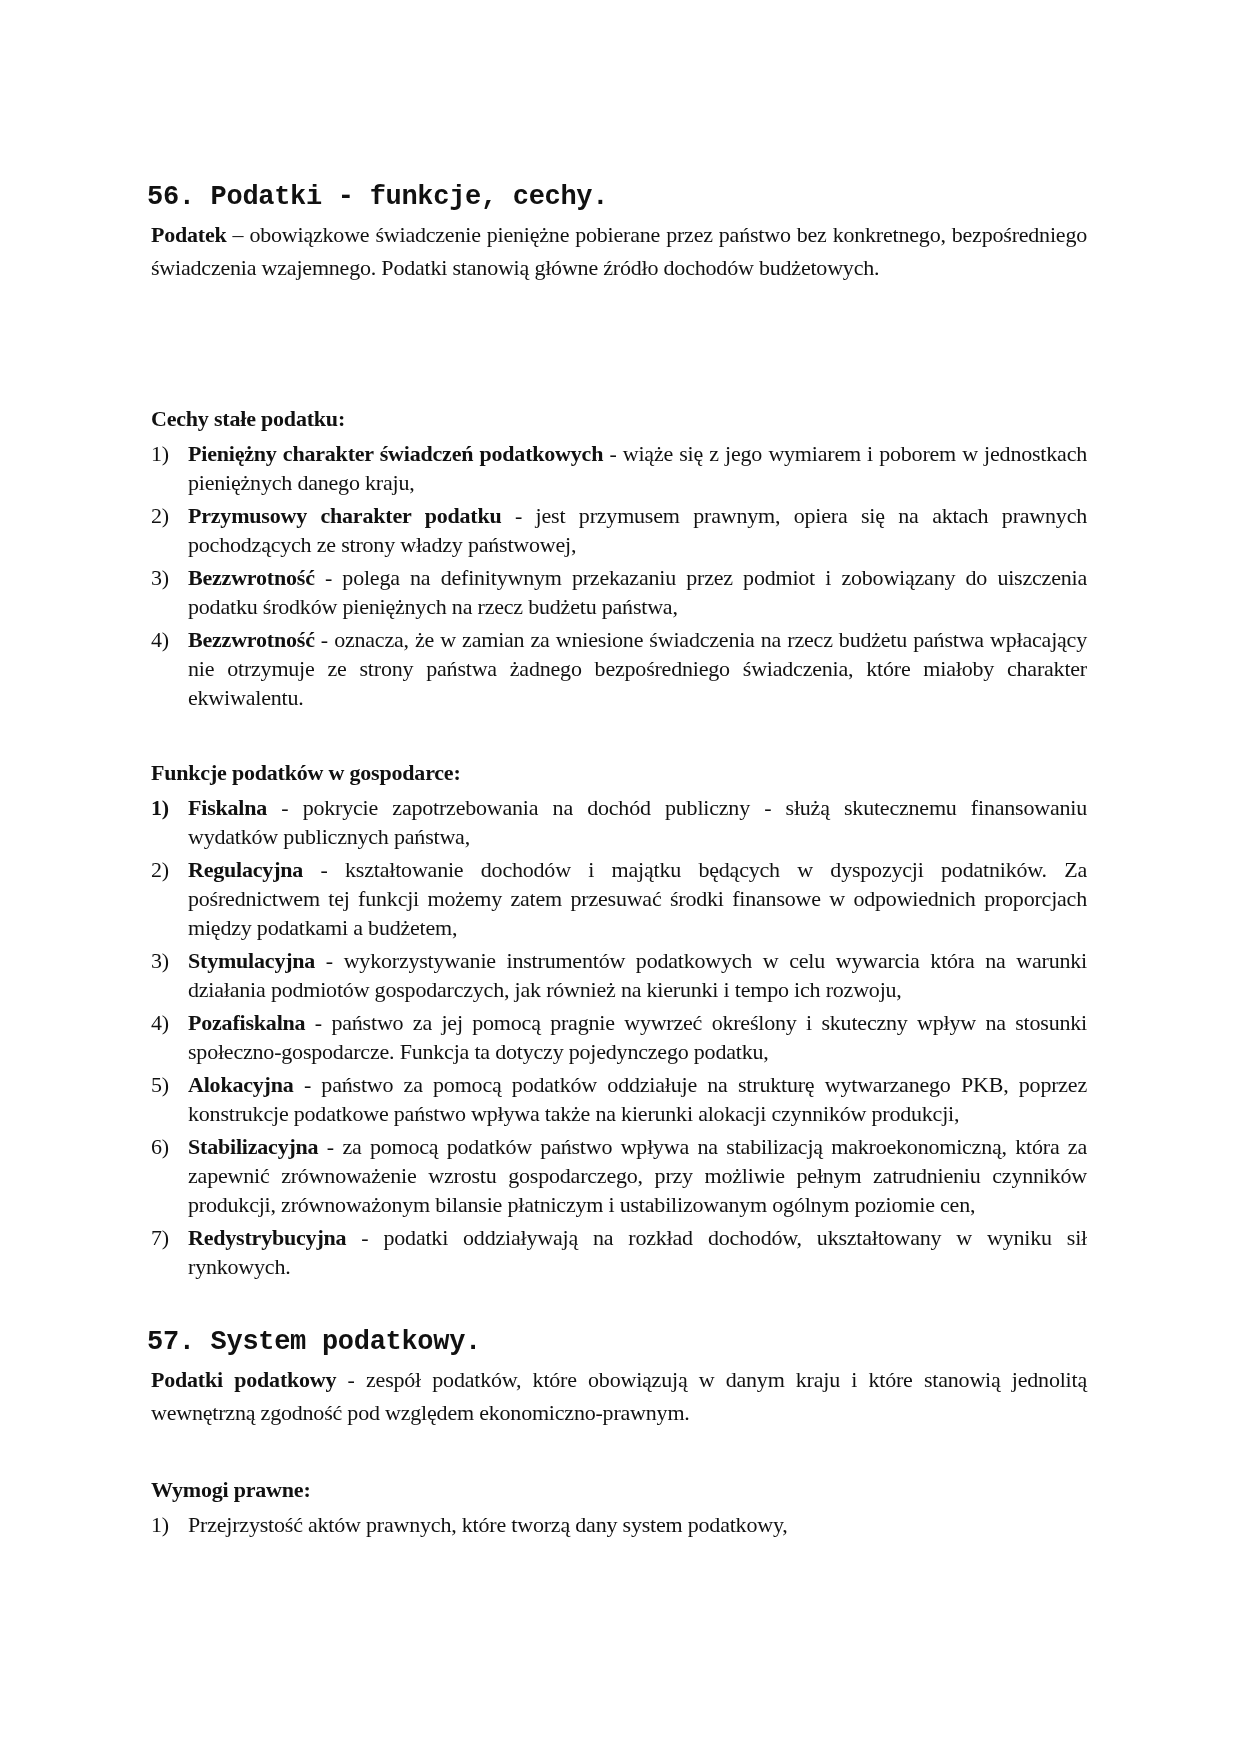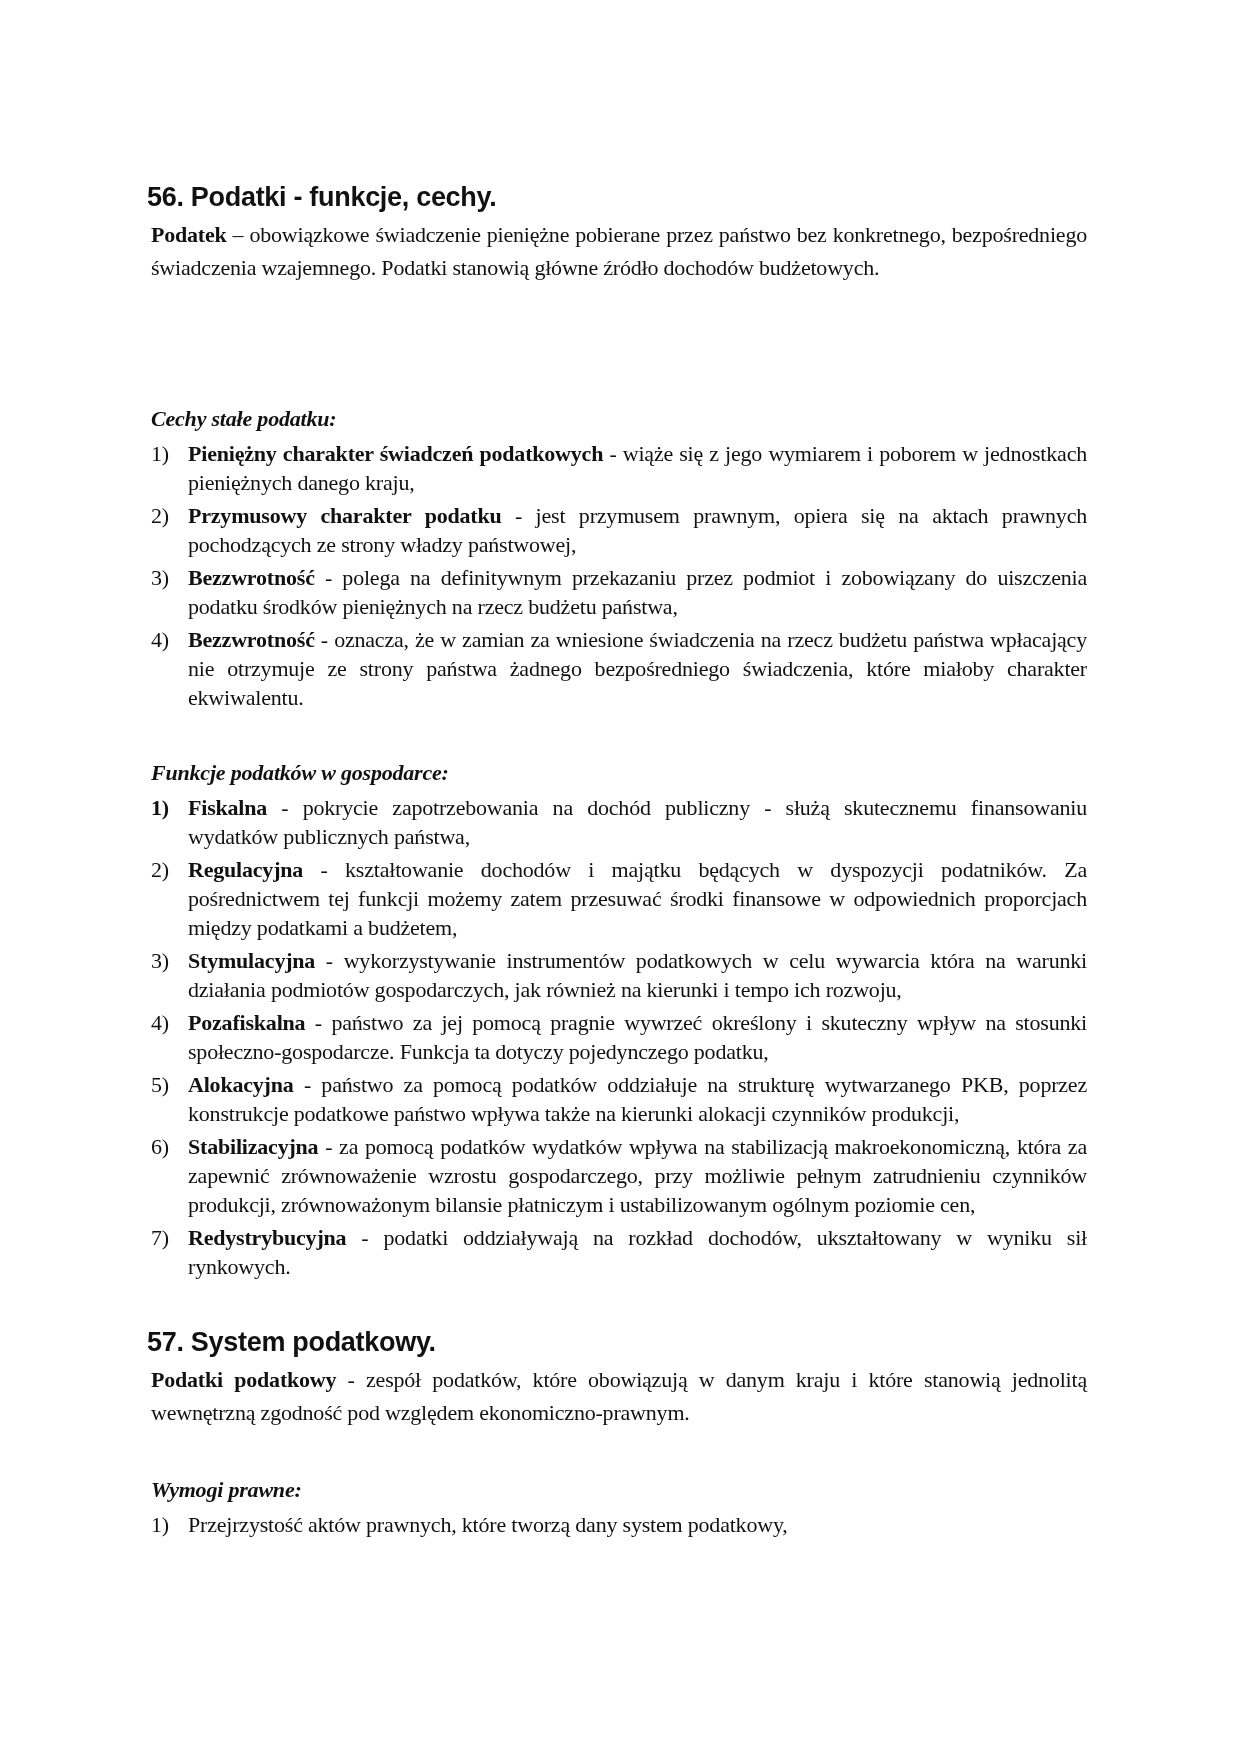--- a/index.html
+++ b/index.html
@@ -1,22 +1,22 @@
 <!DOCTYPE html>
 <html><head>
 <meta charset="utf-8">
 <style>
   html, body { margin: 0; padding: 0; background: #ffffff; }
   body { width: 1240px; height: 1754px; position: relative; overflow: hidden;
          font-family: "Liberation Serif", "DejaVu Serif", serif; color: #111; }
   .page { position: absolute; left: 147px; top: 180px; width: 944px; }
-  h2 { font-family: Liberation Sans, sans-serif; font-weight: bold; font-size: 27px;
+  h2 { font-family: Liberation Mono, monospace; font-weight: bold; font-size: 27px;
        margin: 0; line-height: 34px; letter-spacing: -0.3px; }
   p, li, .sub { font-size: 22px; line-height: 33px; margin: 4px; text-align: justify; letter-spacing: -0.2px; }
-  .sub { font-weight: bold; font-style: italic; }
+  .sub { font-weight: bold; }
   b { font-weight: bold; }
   ol { list-style: none; margin: 0; padding: 0; }
   li { position: relative; padding-left: 37px; line-height: 29px; }
   li .num { position: absolute; left: 0; top: 0; }
   li .num.bold { font-weight: bold; }
   .gap-intro { height: 110px; }
   .gap-m { height: 36px; }
   .gap-h { height: 40px; }
   .sys-def { line-height: 33px; }
 </style>
@@ -40,21 +40,21 @@
 
   <div class="gap-m"></div>
 
   <div class="sub">Funkcje podatków w gospodarce:</div>
   <ol>
     <li><span class="num bold">1)</span><b>Fiskalna</b><span> - pokrycie zapotrzebowania na dochód publiczny - służą skutecznemu finansowaniu wydatków publicznych państwa,</span></li>
     <li><span class="num">2)</span><b>Regulacyjna</b><span> - kształtowanie dochodów i majątku będących w dyspozycji podatników. Za pośrednictwem tej funkcji możemy zatem przesuwać środki finansowe w odpowiednich proporcjach między podatkami a budżetem,</span></li>
     <li><span class="num">3)</span><b>Stymulacyjna</b><span> - wykorzystywanie instrumentów podatkowych w celu wywarcia która na warunki działania podmiotów gospodarczych, jak również na kierunki i tempo ich rozwoju,</span></li>
     <li><span class="num">4)</span><b>Pozafiskalna</b><span> - państwo za jej pomocą pragnie wywrzeć określony i skuteczny wpływ na stosunki społeczno-gospodarcze. Funkcja ta dotyczy pojedynczego podatku,</span></li>
     <li><span class="num">5)</span><b>Alokacyjna</b><span> - państwo za pomocą podatków oddziałuje na strukturę wytwarzanego PKB, poprzez konstrukcje podatkowe państwo wpływa także na kierunki alokacji czynników produkcji,</span></li>
-    <li><span class="num">6)</span><b>Stabilizacyjna</b><span> - za pomocą podatków wydatków wpływa na stabilizacją makroekonomiczną, która za zapewnić zrównoważenie wzrostu gospodarczego, przy możliwie pełnym zatrudnieniu czynników produkcji, zrównoważonym bilansie płatniczym i ustabilizowanym ogólnym poziomie cen,</span></li>
+    <li><span class="num">6)</span><b>Stabilizacyjna</b><span> - za pomocą podatków państwo wpływa na stabilizacją makroekonomiczną, która za zapewnić zrównoważenie wzrostu gospodarczego, przy możliwie pełnym zatrudnieniu czynników produkcji, zrównoważonym bilansie płatniczym i ustabilizowanym ogólnym poziomie cen,</span></li>
     <li><span class="num">7)</span><b>Redystrybucyjna</b><span> - podatki oddziaływają na rozkład dochodów, ukształtowany w wyniku sił rynkowych.</span></li>
   </ol>
 
   <div class="gap-h"></div>
 
   <h2>57. System podatkowy.</h2>
   <p class="sys-def"><b>Podatki podatkowy</b><span> - zespół podatków, które obowiązują w danym kraju i które stanowią jednolitą wewnętrzną zgodność pod względem ekonomiczno-prawnym.</span></p>
 
   <div class="gap-m"></div>
 

